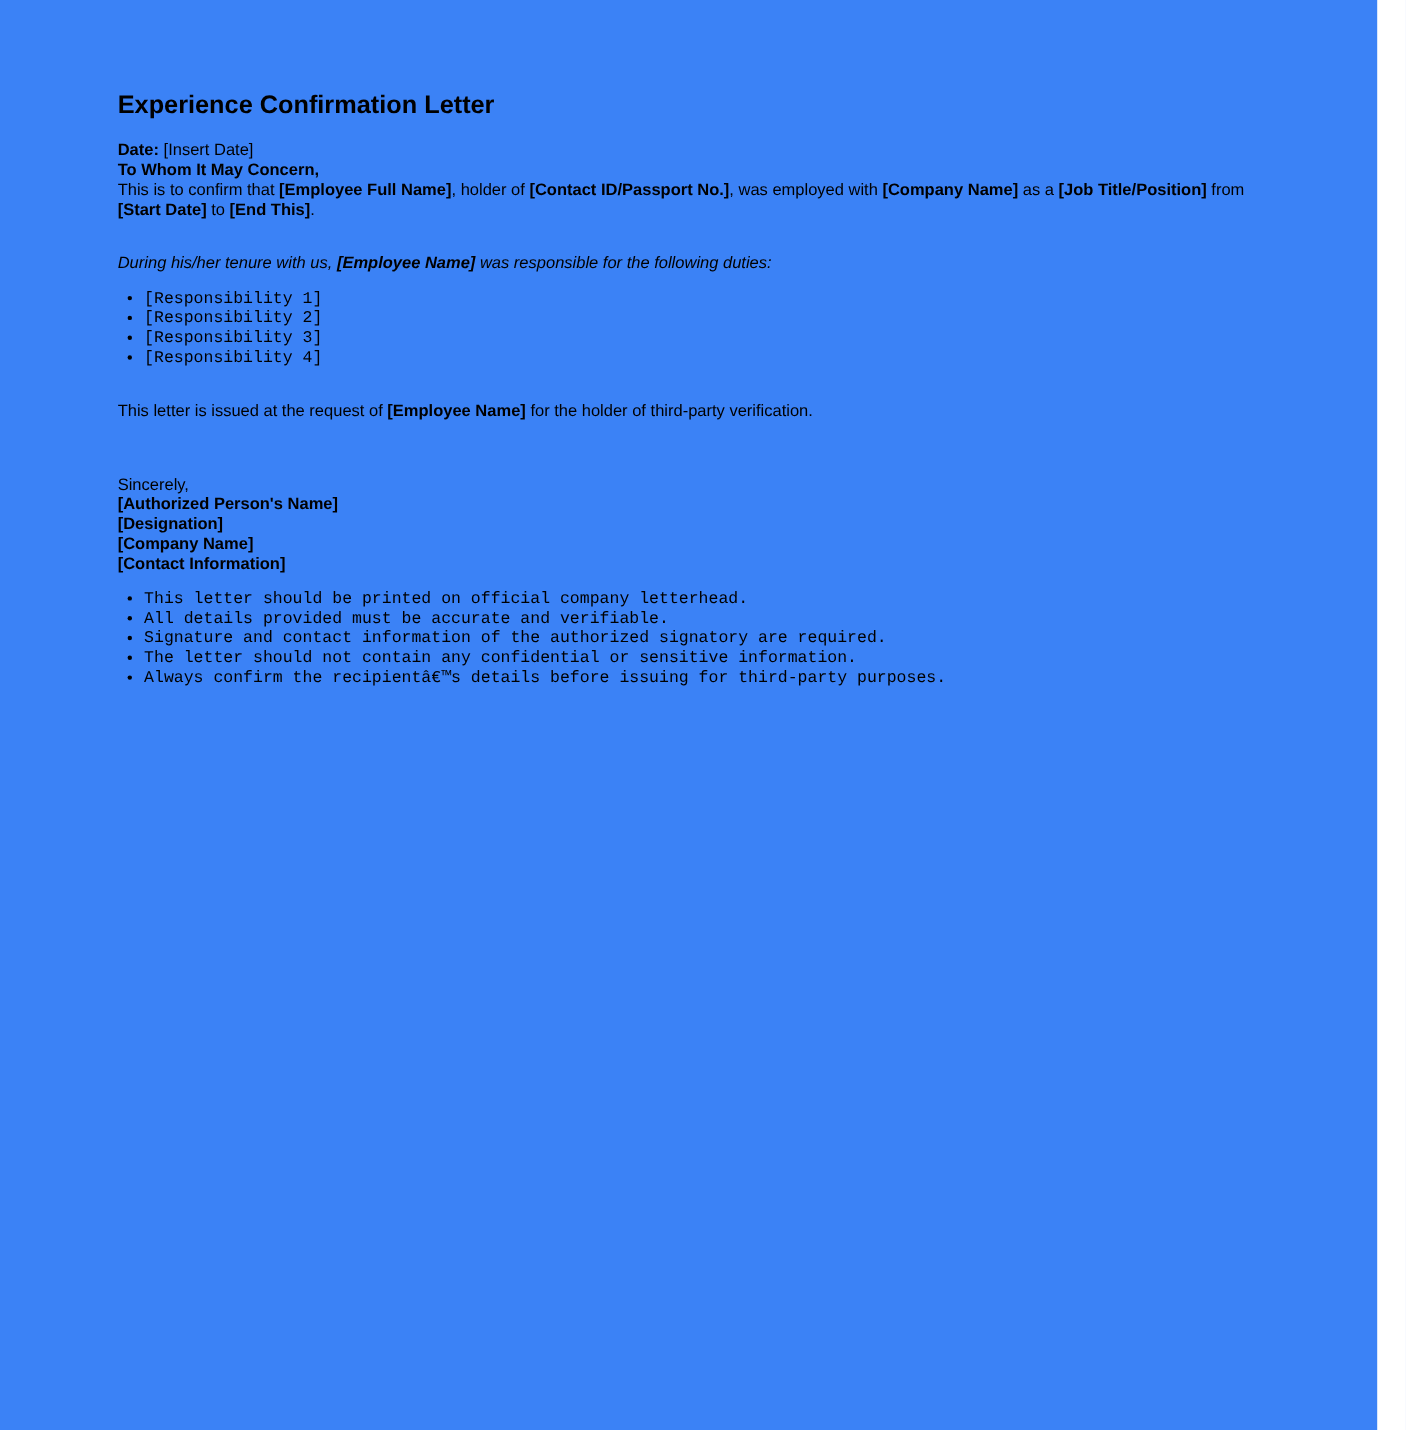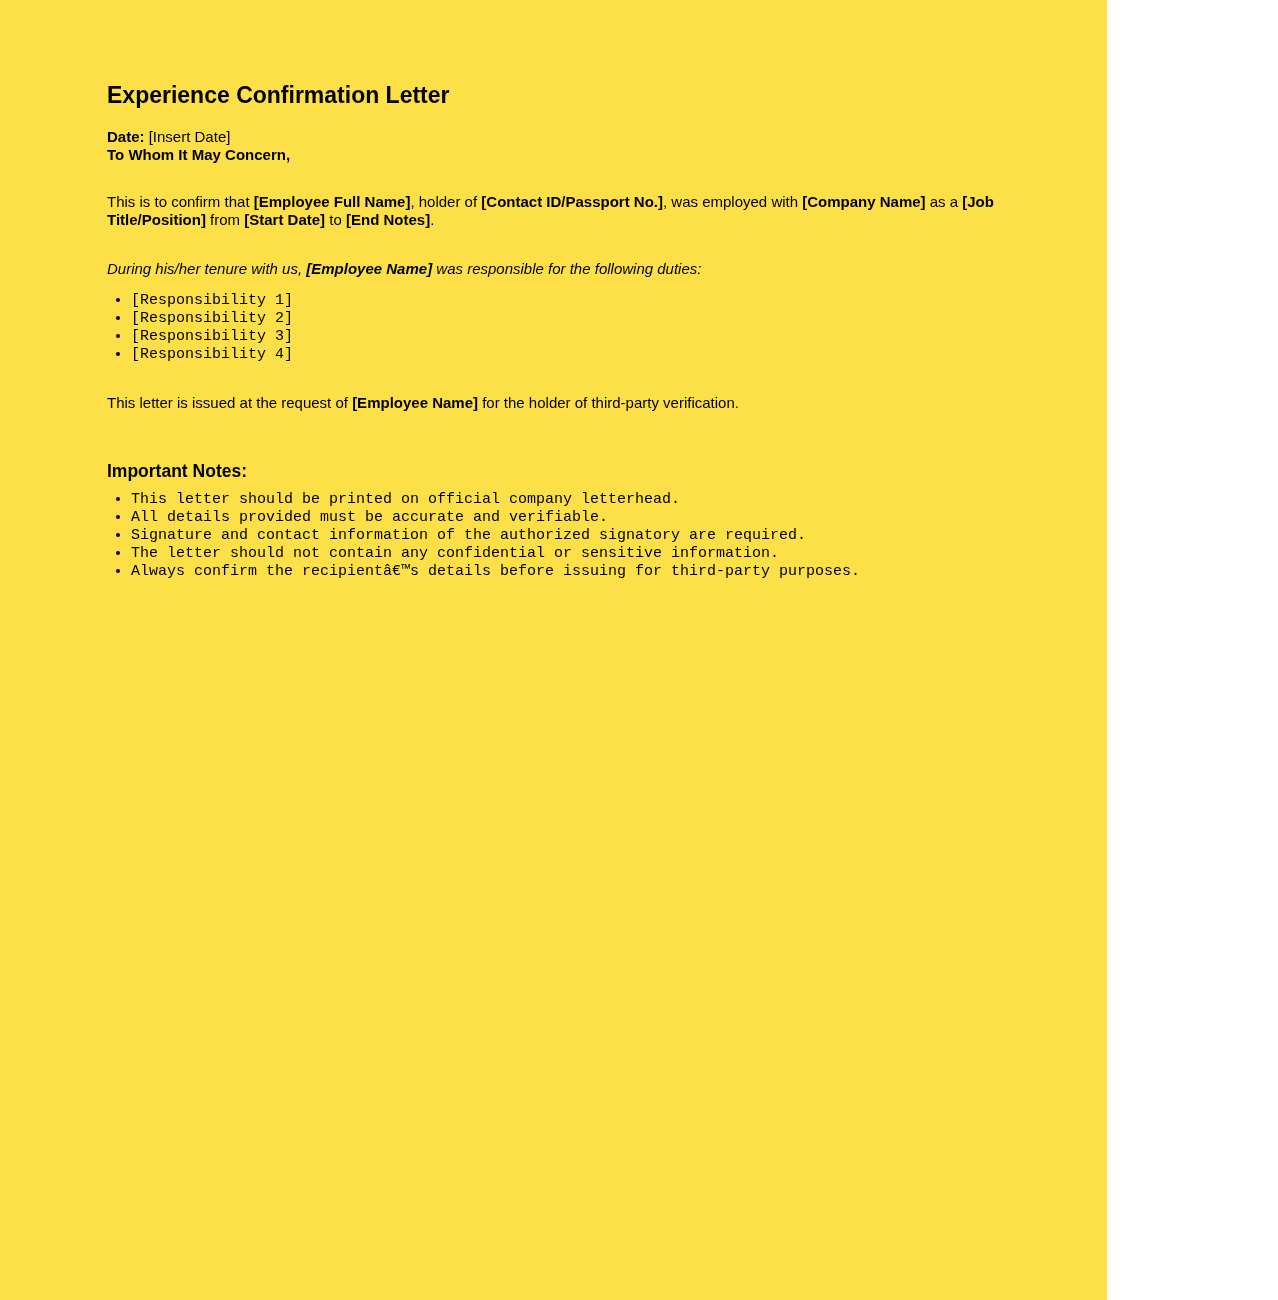--- a/index.html
+++ b/index.html
@@ -5,40 +5,40 @@
   html, body {
     margin: 0;
     padding: 0;
     background: #ffffff;
     color: #000000;
     font-family: "Liberation Sans", sans-serif;
     font-size: 15px;
     line-height: 18px;
   }
   .page {
-    width: 1107px;
+    width: 1252px;
     min-height: 1300px;
     box-sizing: border-box;
-    background: #fde047;
+    background: #3b82f6;
   }
   .letter {
     box-sizing: border-box;
     padding: 82px 107px 0 107px;
     max-width: 1278px;
   }
   .letter-inner { max-width: 1064px; }
   h1.letter-title {
     font-size: 23px;
     line-height: 26px;
     font-weight: 700;
     margin: 0 0 20px 0;
   }
   p { margin: 0; }
   strong { font-weight: 700; }
-  .p-date      { margin-bottom: 29px; }
+  .p-date      { }
   .p-confirm   { margin-bottom: 31px; }
   .p-tenure    { margin-bottom: 14px; font-style: italic; }
   ul {
     margin: 0;
     padding: 0 0 0 24px;
     list-style: disc outside;
     font-family: Liberation Mono, monospace;
   }
   ul.duties    { margin-bottom: 30px; }
   li { line-height: 18px; }
@@ -57,36 +57,36 @@
 <body>
 
 <div class="page">
   <div class="letter">
     <div class="letter-inner">
 
       <h1 class="letter-title">Experience Confirmation Letter</h1>
 
       <p class="p-date"><strong>Date:</strong><span> [Insert Date]</span><br><strong>To Whom It May Concern,</strong></p>
 
-      <p class="p-confirm"><span>This is to confirm that </span><strong>[Employee Full Name]</strong><span>, holder of </span><strong>[Contact ID/Passport No.]</strong><span>, was employed with </span><strong>[Company Name]</strong><span> as a </span><strong>[Job Title/Position]</strong><span> from </span><strong>[Start Date]</strong><span> to </span><strong>[End Notes]</strong><span>.</span></p>
+      <p class="p-confirm"><span>This is to confirm that </span><strong>[Employee Full Name]</strong><span>, holder of </span><strong>[Contact ID/Passport No.]</strong><span>, was employed with </span><strong>[Company Name]</strong><span> as a </span><strong>[Job Title/Position]</strong><span> from </span><strong>[Start Date]</strong><span> to </span><strong>[End This]</strong><span>.</span></p>
 
       <p class="p-tenure"><span>During his/her tenure with us, </span><strong>[Employee Name]</strong><span> was responsible for the following duties:</span></p>
 
       <ul class="duties">
           <li>[Responsibility 1]</li>
           <li>[Responsibility 2]</li>
           <li>[Responsibility 3]</li>
           <li>[Responsibility 4]</li>
         </ul>
 
 
       <p class="p-request"><span>This letter is issued at the request of </span><strong>[Employee Name]</strong><span> for the holder of third-party verification.</span></p>
 
+      <p class="p-signature"><span>Sincerely,</span><br><strong>[Authorized Person's Name]</strong><br><strong>[Designation]</strong><br><strong>[Company Name]</strong><br><strong>[Contact Information]</strong></p>
 
-      <h2 class="notes-heading">Important Notes:</h2>
 
       <ul class="notes">
           <li>This letter should be printed on official company letterhead.</li>
           <li>All details provided must be accurate and verifiable.</li>
           <li>Signature and contact information of the authorized signatory are required.</li>
           <li>The letter should not contain any confidential or sensitive information.</li>
           <li>Always confirm the recipientâ€™s details before issuing for third-party purposes.</li>
         </ul>
 
     </div>

